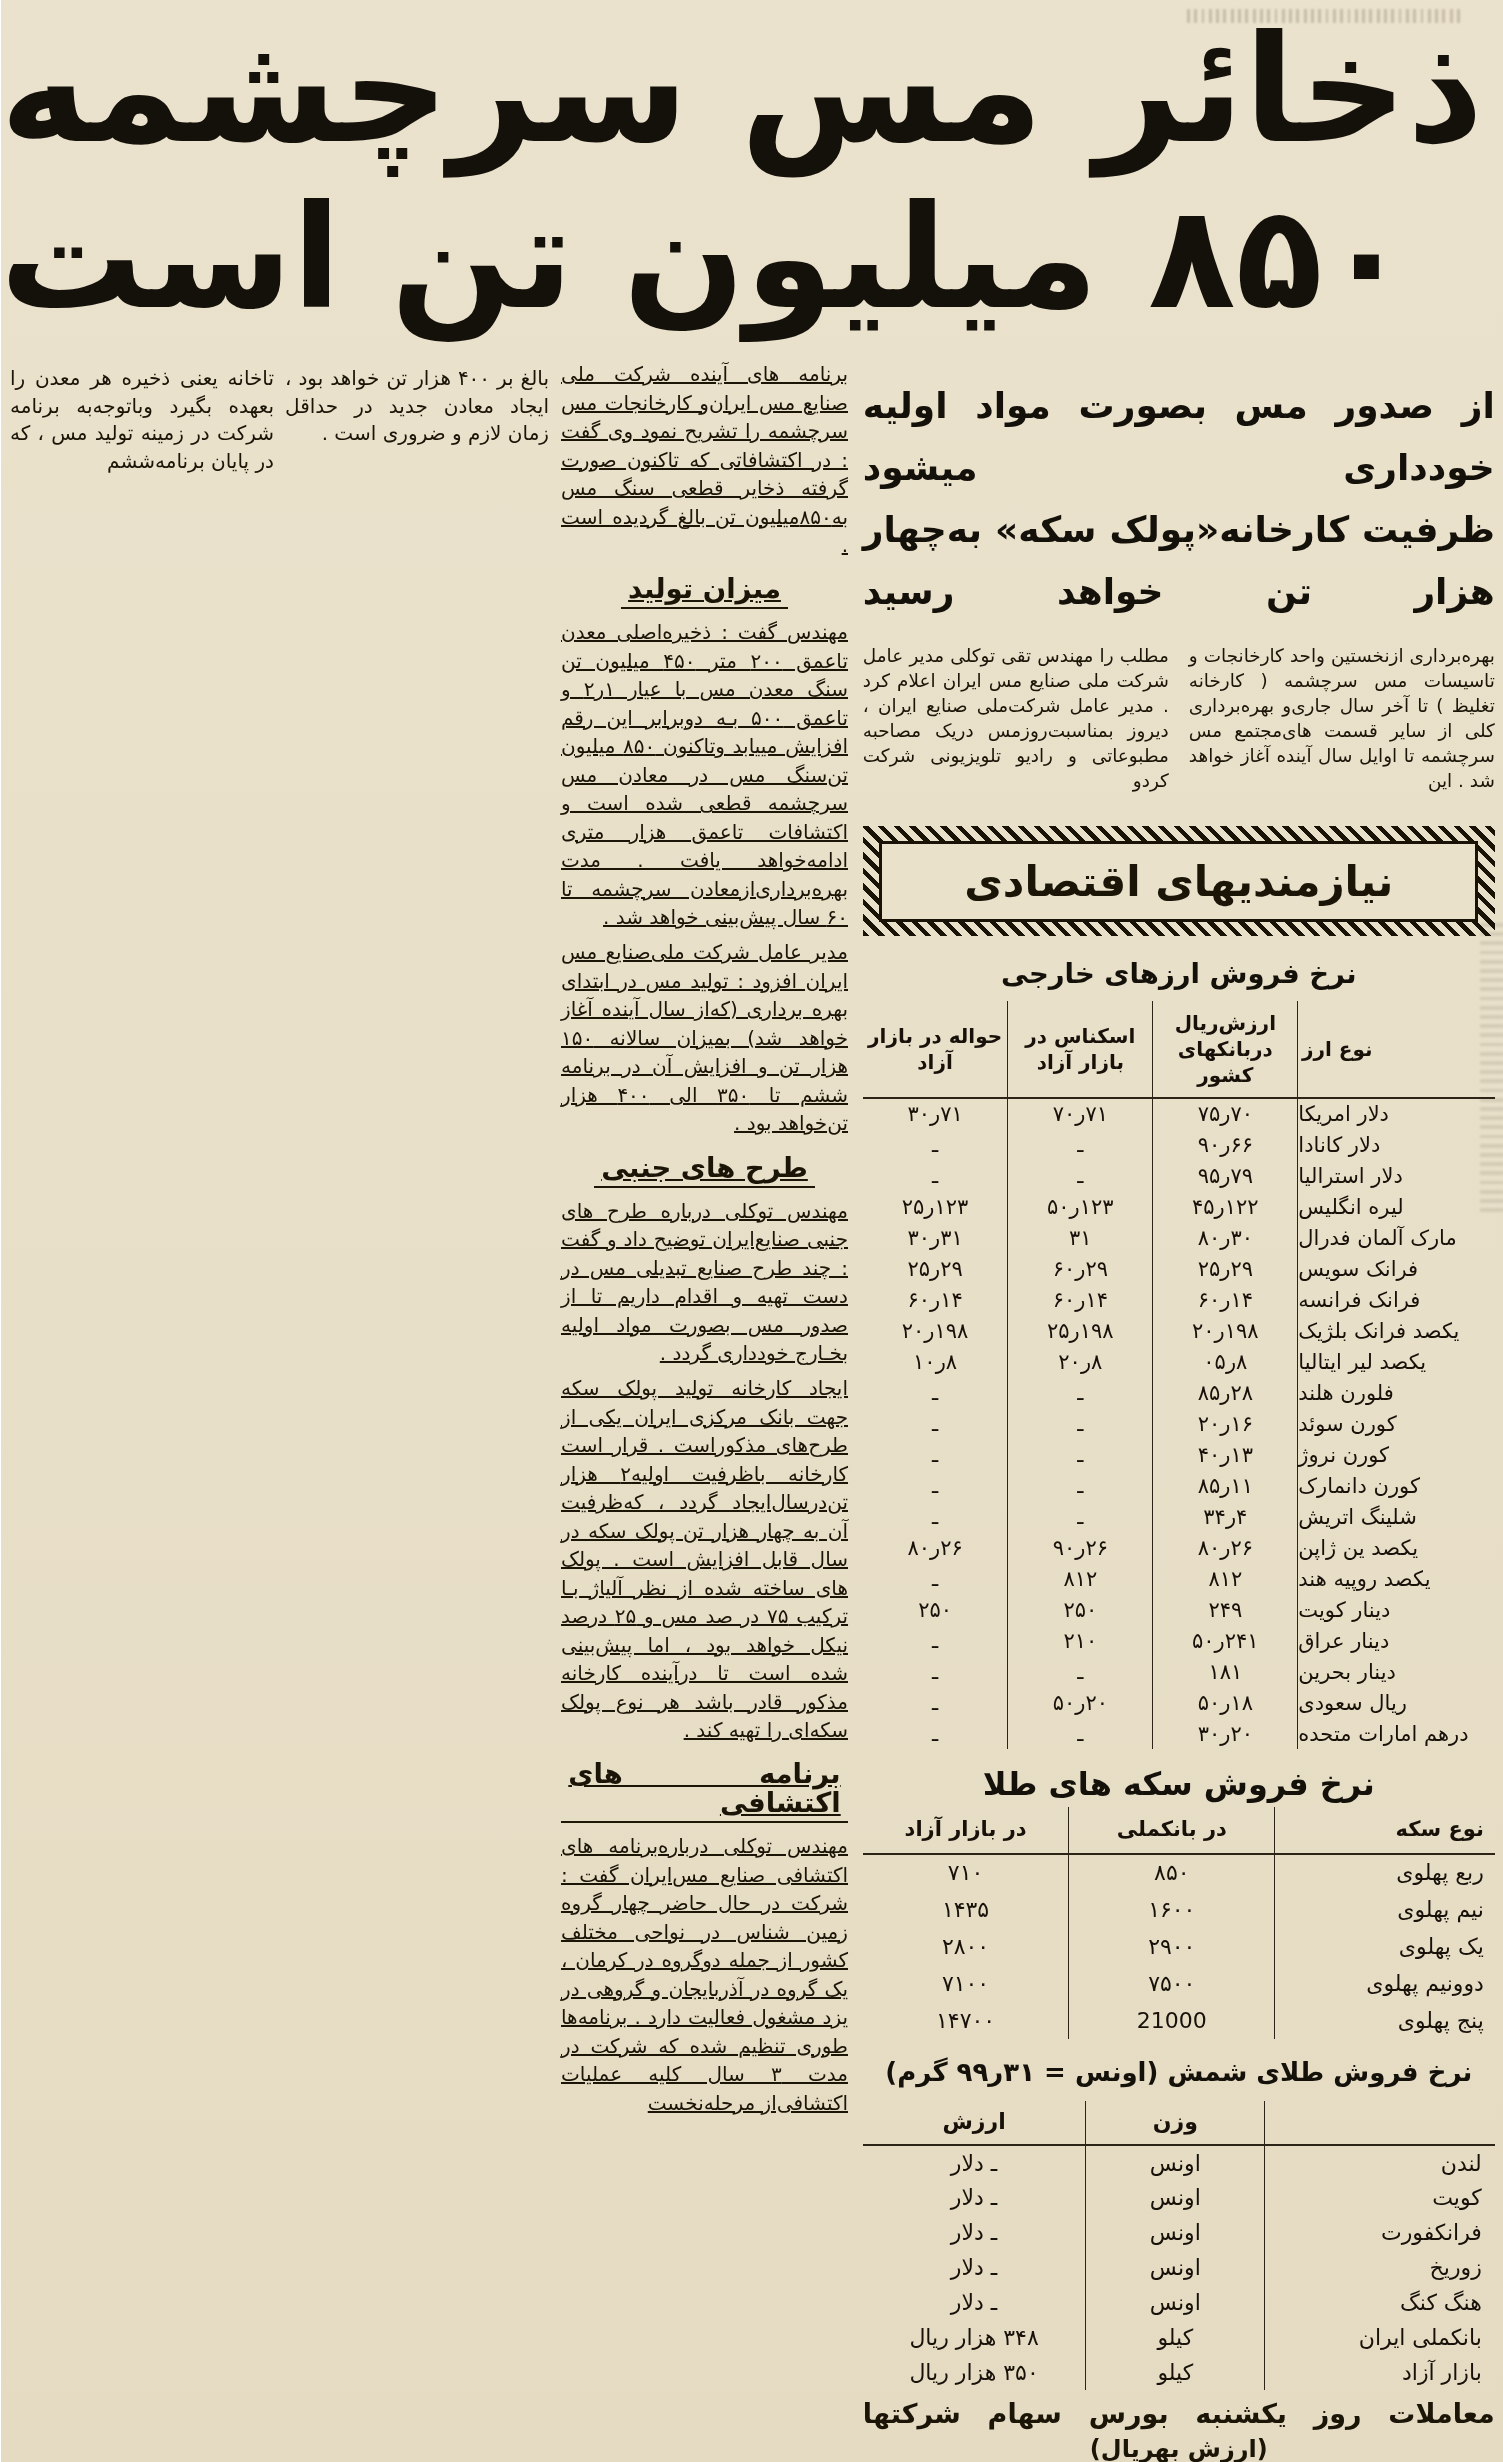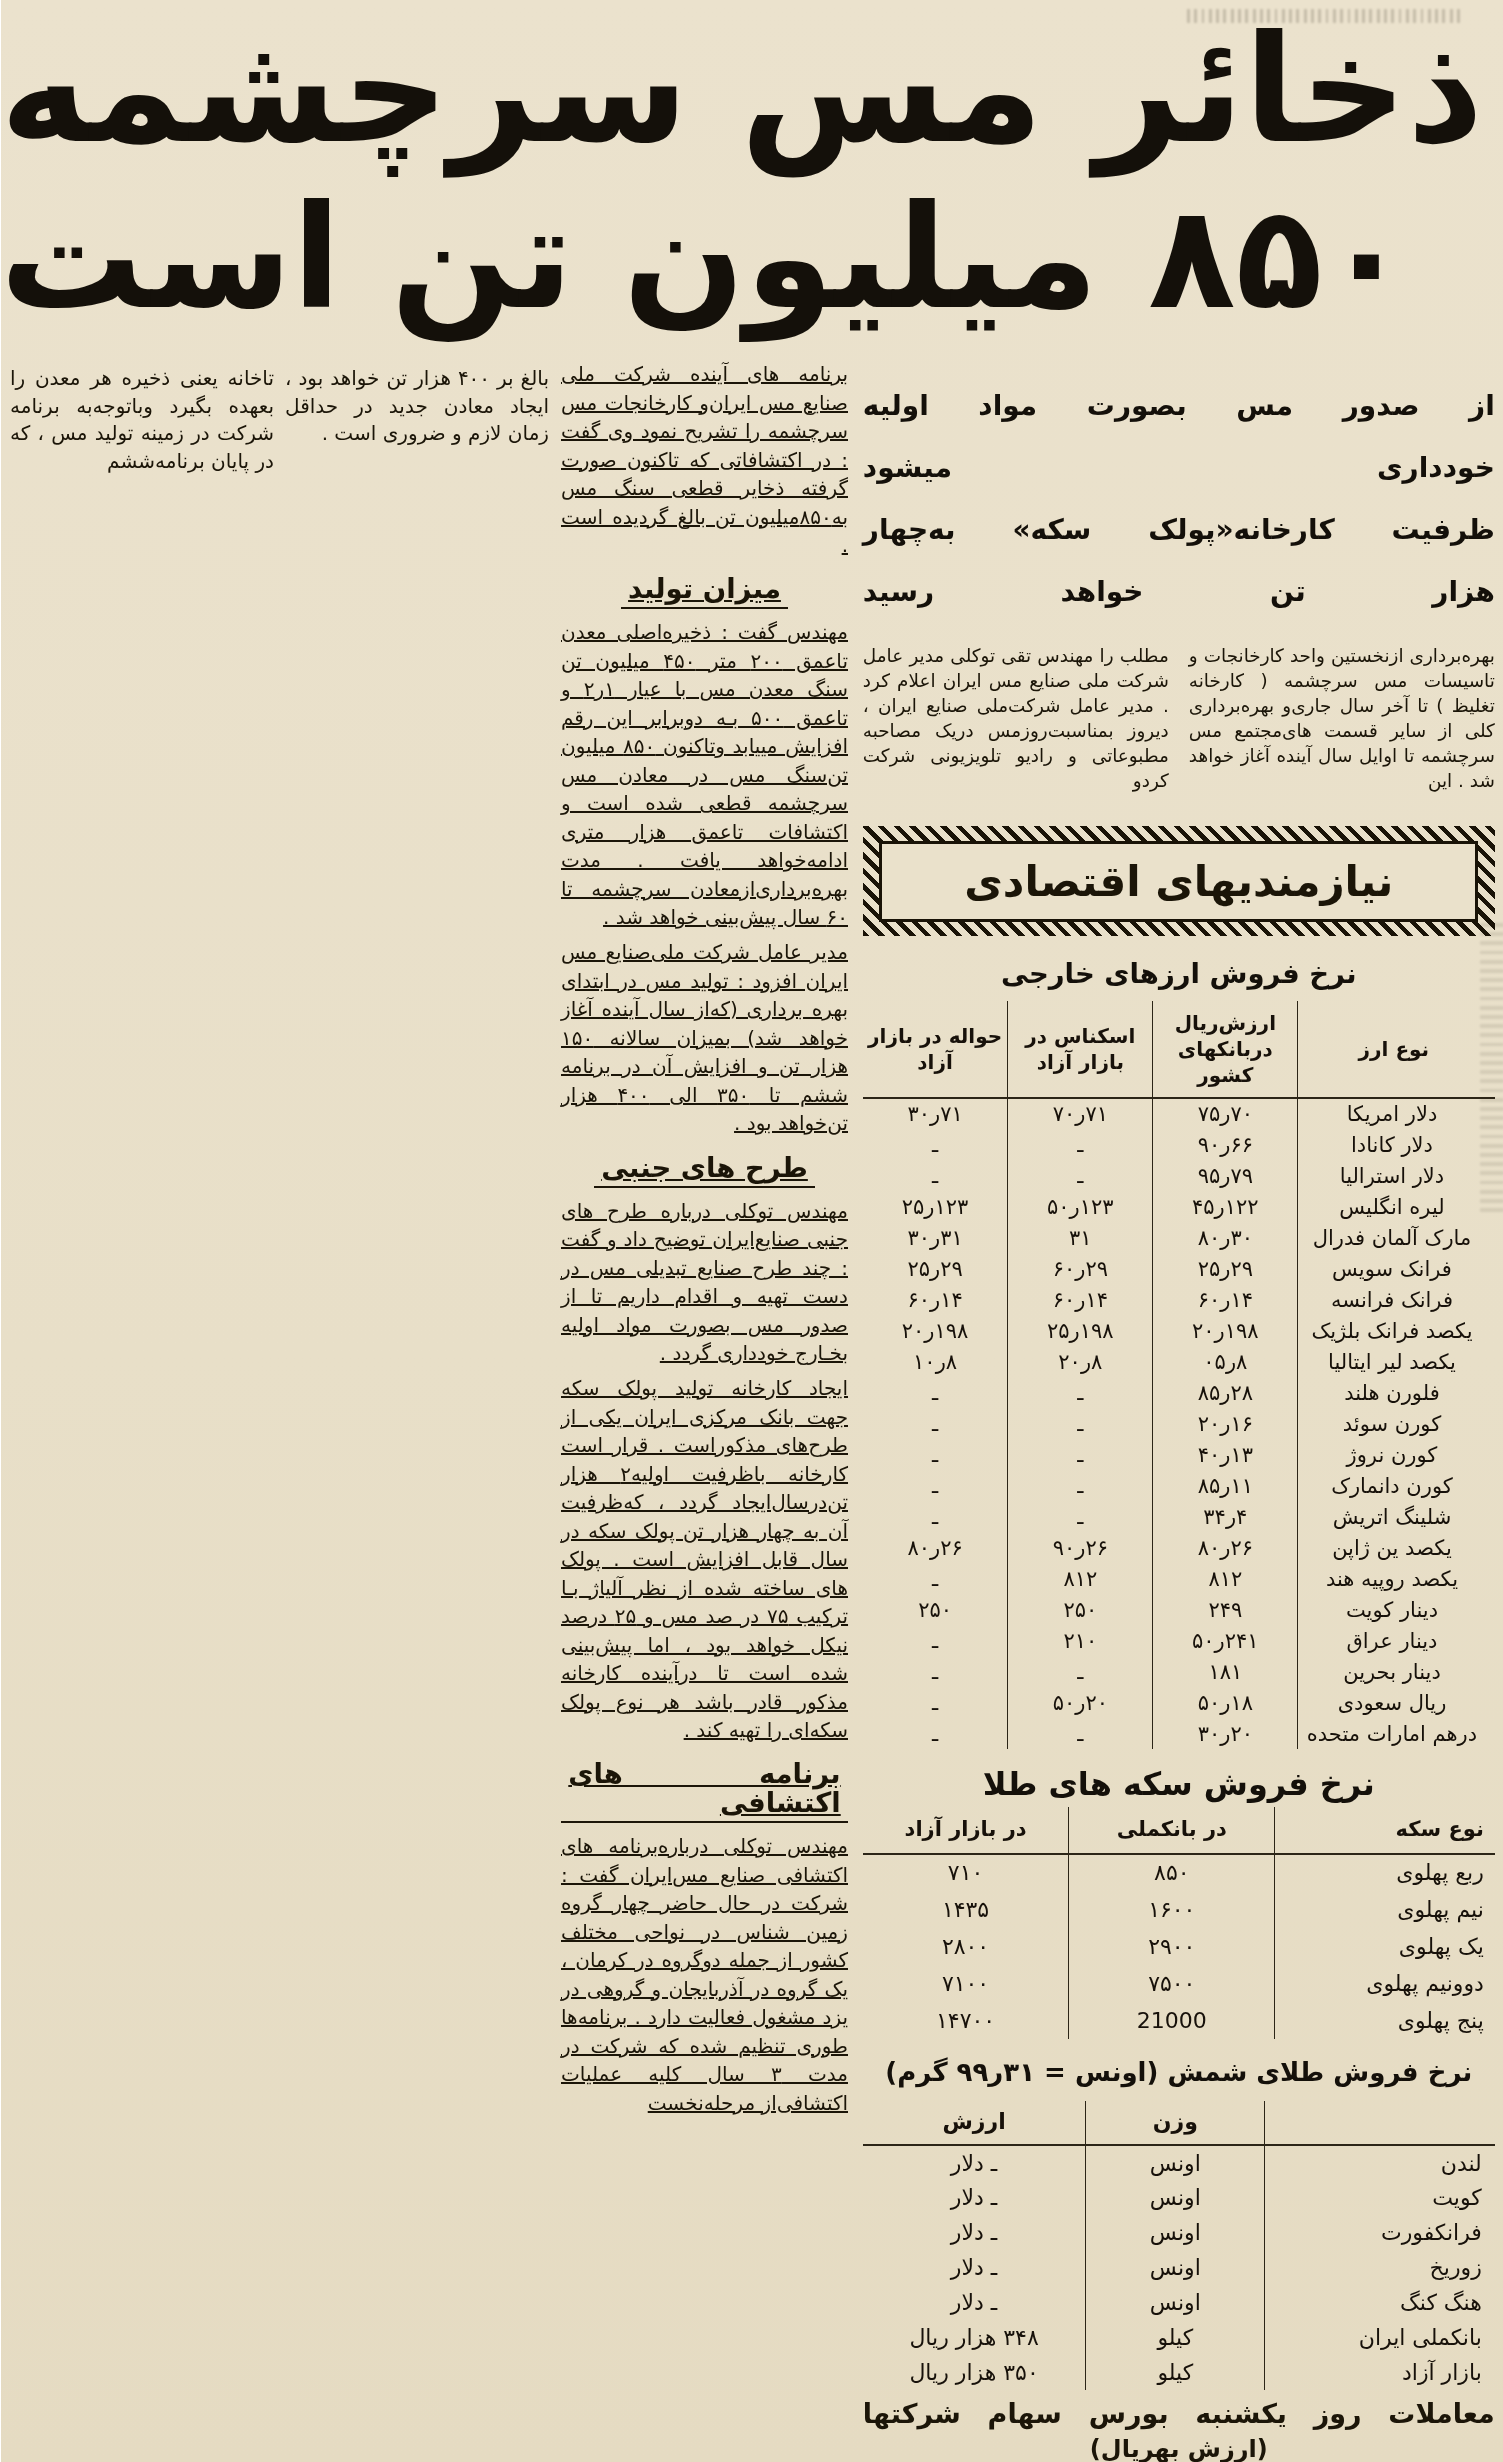--- a/index.html
+++ b/index.html
@@ -18,21 +18,21 @@
     top:9.2px; right:42px; width:275px; height:13.8px; opacity:.35; filter:blur(0.9px);
     background:repeating-linear-gradient(90deg, rgba(40,32,20,.55) 0 2.8px, transparent 2.8px 7.3px);
   }
 
   
   .headline { top:1.8px; left:0; width:1504px; text-align:left; font-weight:bold; color:#14100a; }
   .hl1 { font-size:149px; line-height:1.18; letter-spacing:1.8px; }
   .hl2 { font-size:143px; line-height:1.12; letter-spacing:1.8px; }
 
   
-  .subhead { top:375px; right:9.2px; width:632px; font-weight:bold; color:#14100a; font-size:28px; }
+  .subhead { top:375px; right:9.2px; width:632px; font-weight:bold; color:#14100a; font-size:36px; }
   .sh-line { line-height:62px; text-align:justify; text-align-last:justify; }
 
   
   .intro { top:643px; right:9.2px; width:632px; display:flex; gap:20px; }
   .intro-col { flex:1; font-size:18.4px; line-height:25px; text-align:justify; }
 
   
   .econ-box {
     top:826px; right:9.2px; width:632px; padding:14.7px 16.5px;
     background:repeating-linear-gradient(45deg,#191307 0 4.6px, rgba(0,0,0,0) 4.6px 11px);
@@ -51,21 +51,21 @@
   
   table.tbl { border-collapse:collapse; color:#17110a; table-layout:fixed; }
   .tbl th, .tbl td { border-left:1.8px solid #2c2517; }
   .tbl th:last-child, .tbl td:last-child { border-left:none; }
   .tbl th { font-weight:bold; border-bottom:2.8px solid #2c2517; vertical-align:middle; line-height:1.3; }
   .tbl td { text-align:center; vertical-align:middle; }
 
   .cur { top:1001px; right:9.2px; width:632px; }
   .cur th { font-size:20px; padding:9.2px 3.7px; }
   .cur td { font-size:21px; height:31px; }
-  .cur th:first-child, .cur td:first-child { width:197px; text-align:center; padding-right:9.2px; }
+  .cur th:first-child, .cur td:first-child { width:197px; text-align:left; padding-right:9.2px; }
 
   .coin { top:1807px; right:9.2px; width:632px; }
   .coin th { font-size:21px; padding:9.2px 3.7px; }
   .coin td { font-size:22px; height:37px; }
   .coin th:first-child, .coin td:first-child { width:220px; text-align:right; padding-right:11px; }
 
   .bul { top:2101px; right:9.2px; width:632px; }
   .bul th { font-size:22px; padding:7.3px 3.7px; }
   .bul td { font-size:22px; height:35px; }
   .bul th:first-child, .bul td:first-child { width:230px; text-align:right; padding-right:13px; }

